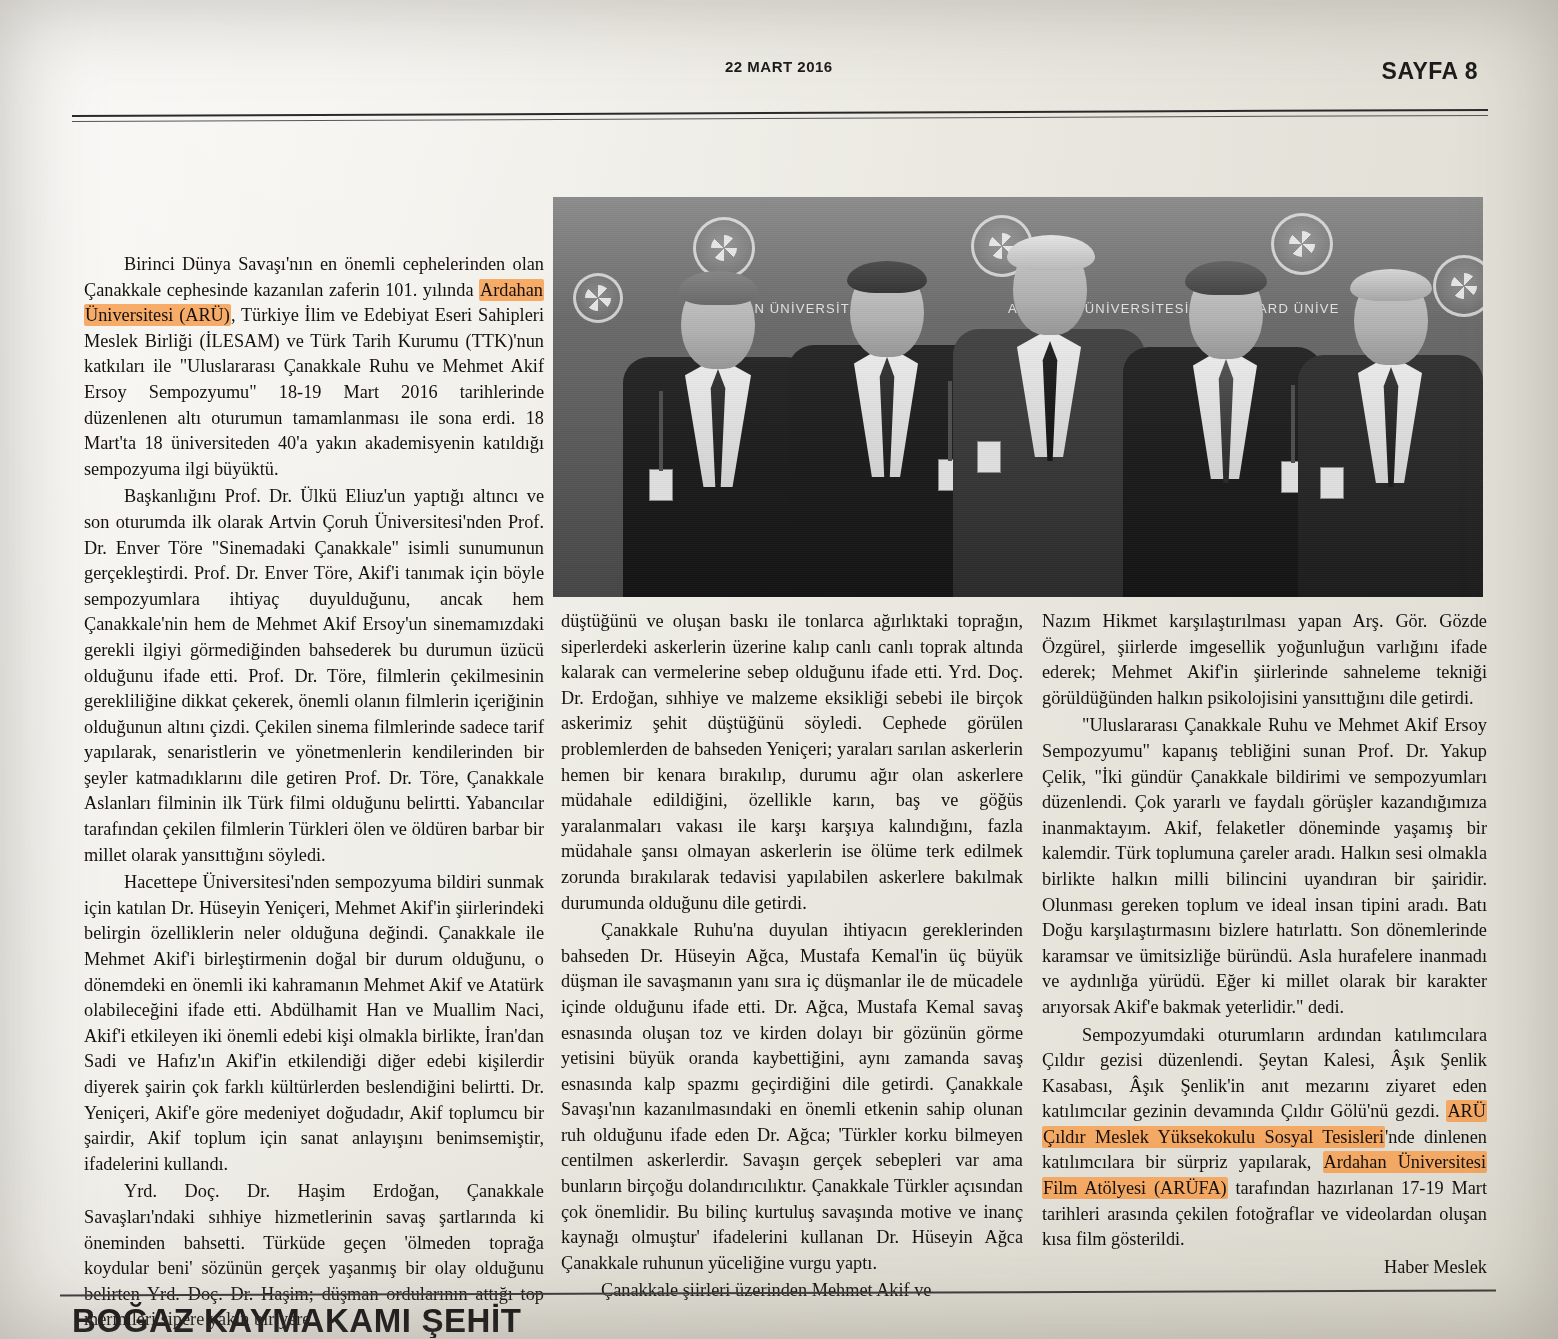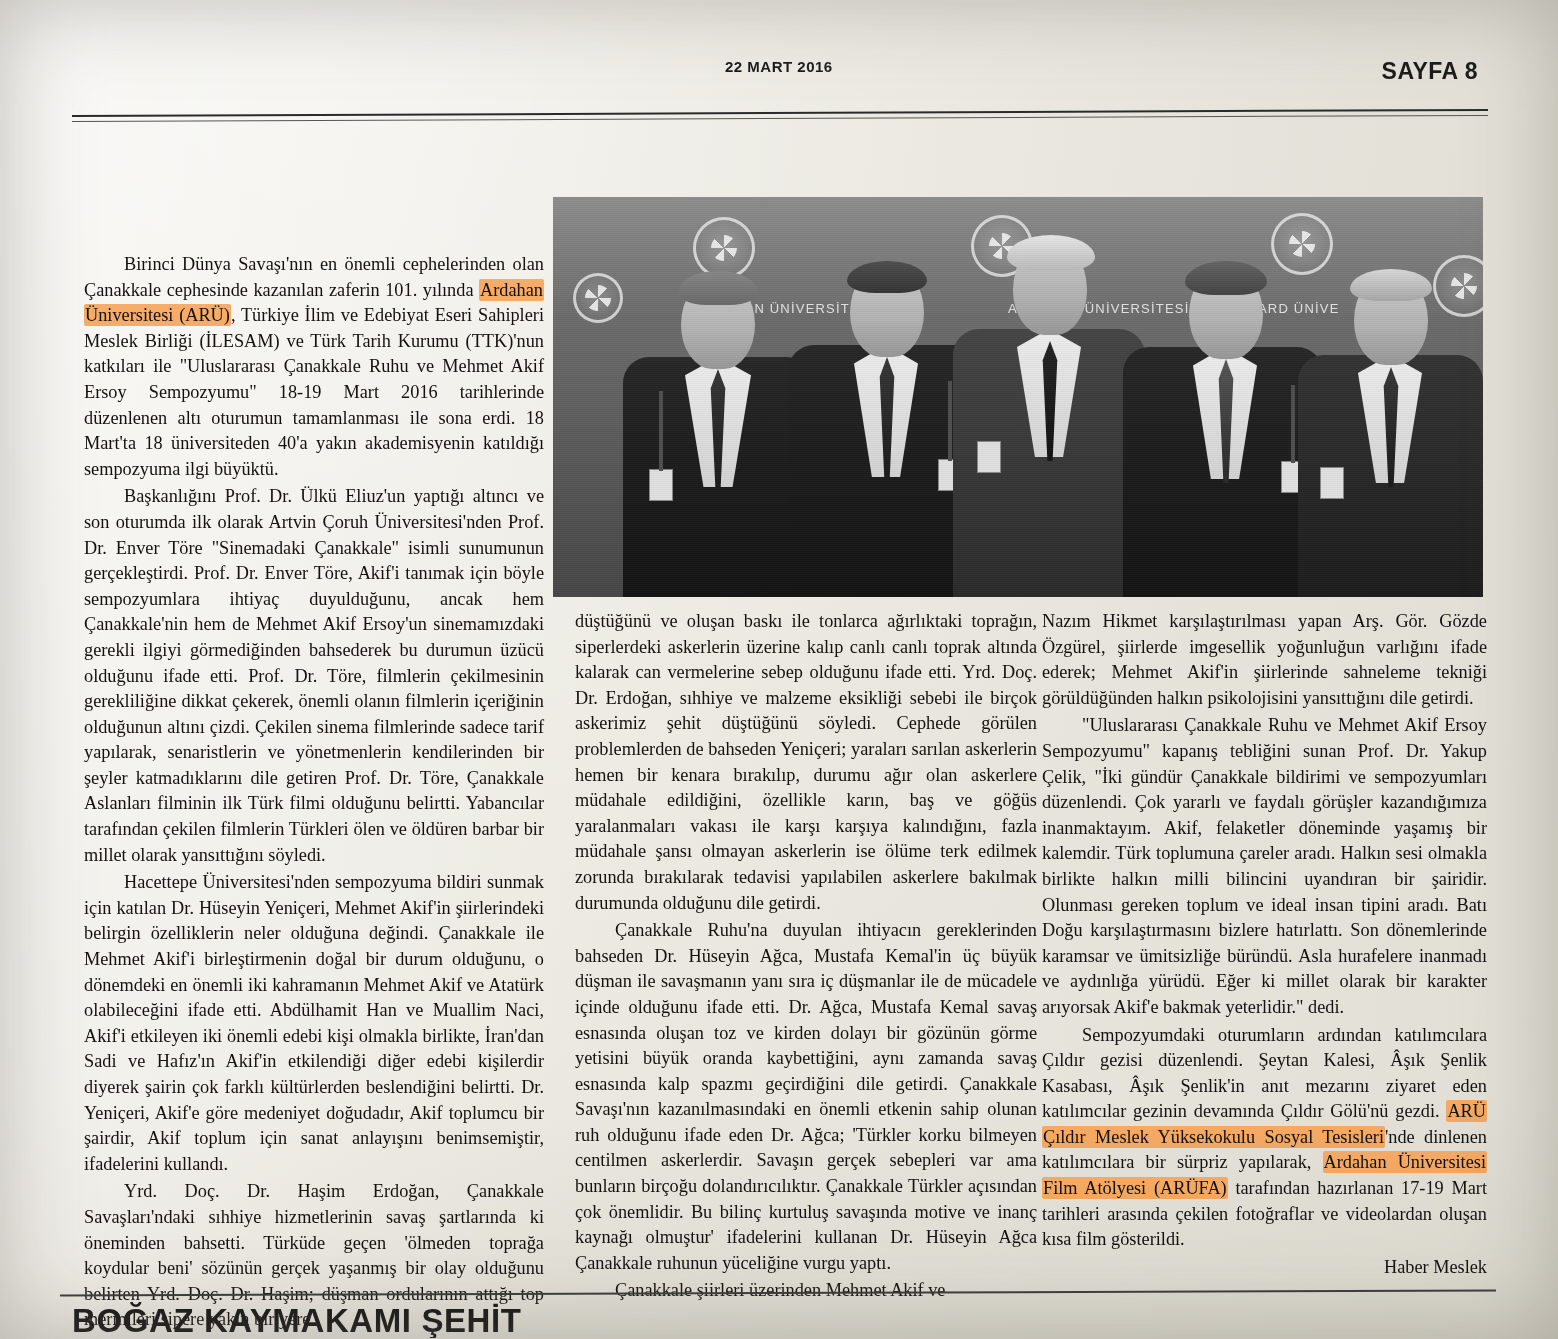--- a/index.html
+++ b/index.html
@@ -114,21 +114,21 @@
     line-height: 25.6px;
     color: #14110f;
   }
   .col p {
     margin: 0 0 0 0;
     text-indent: 40px;
   }
   .col p + p { margin-top: 2px; }
 
   #col1 { left: 0; top: 4px; width: 460px; margin-top: 48px; }
-  #col2 { left: 491px; top: 409px; width: 462px; }
+  #col2 { left: 477px; top: 409px; width: 462px; }
   #col3 { left: 958px; top: 409px; width: 445px; }
 
   .photo {
     position: absolute;
     left: 553px;
     top: 197px;
     width: 930px;
     height: 400px;
     overflow: hidden;
     background: #6d6a66;

